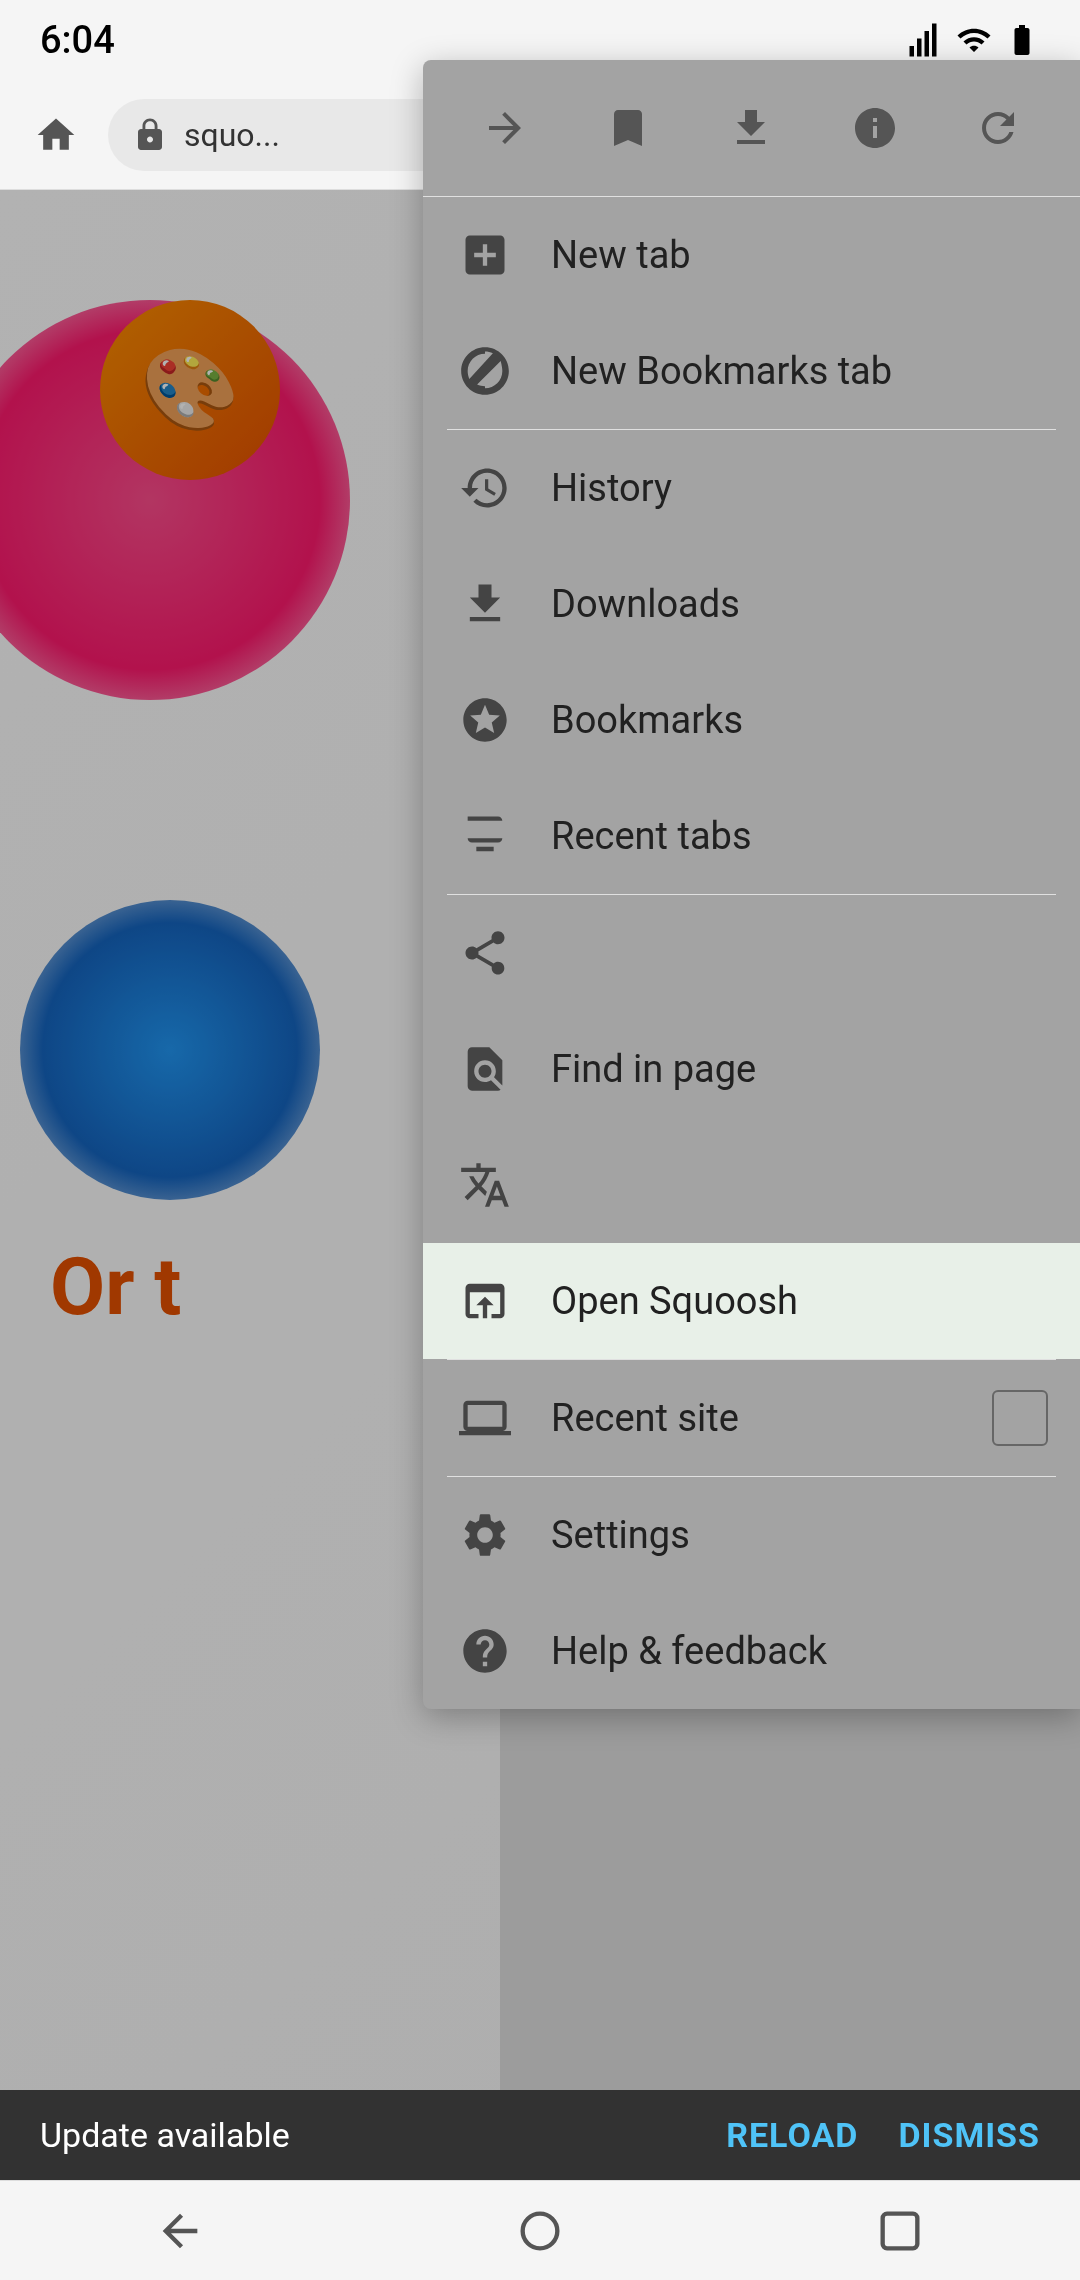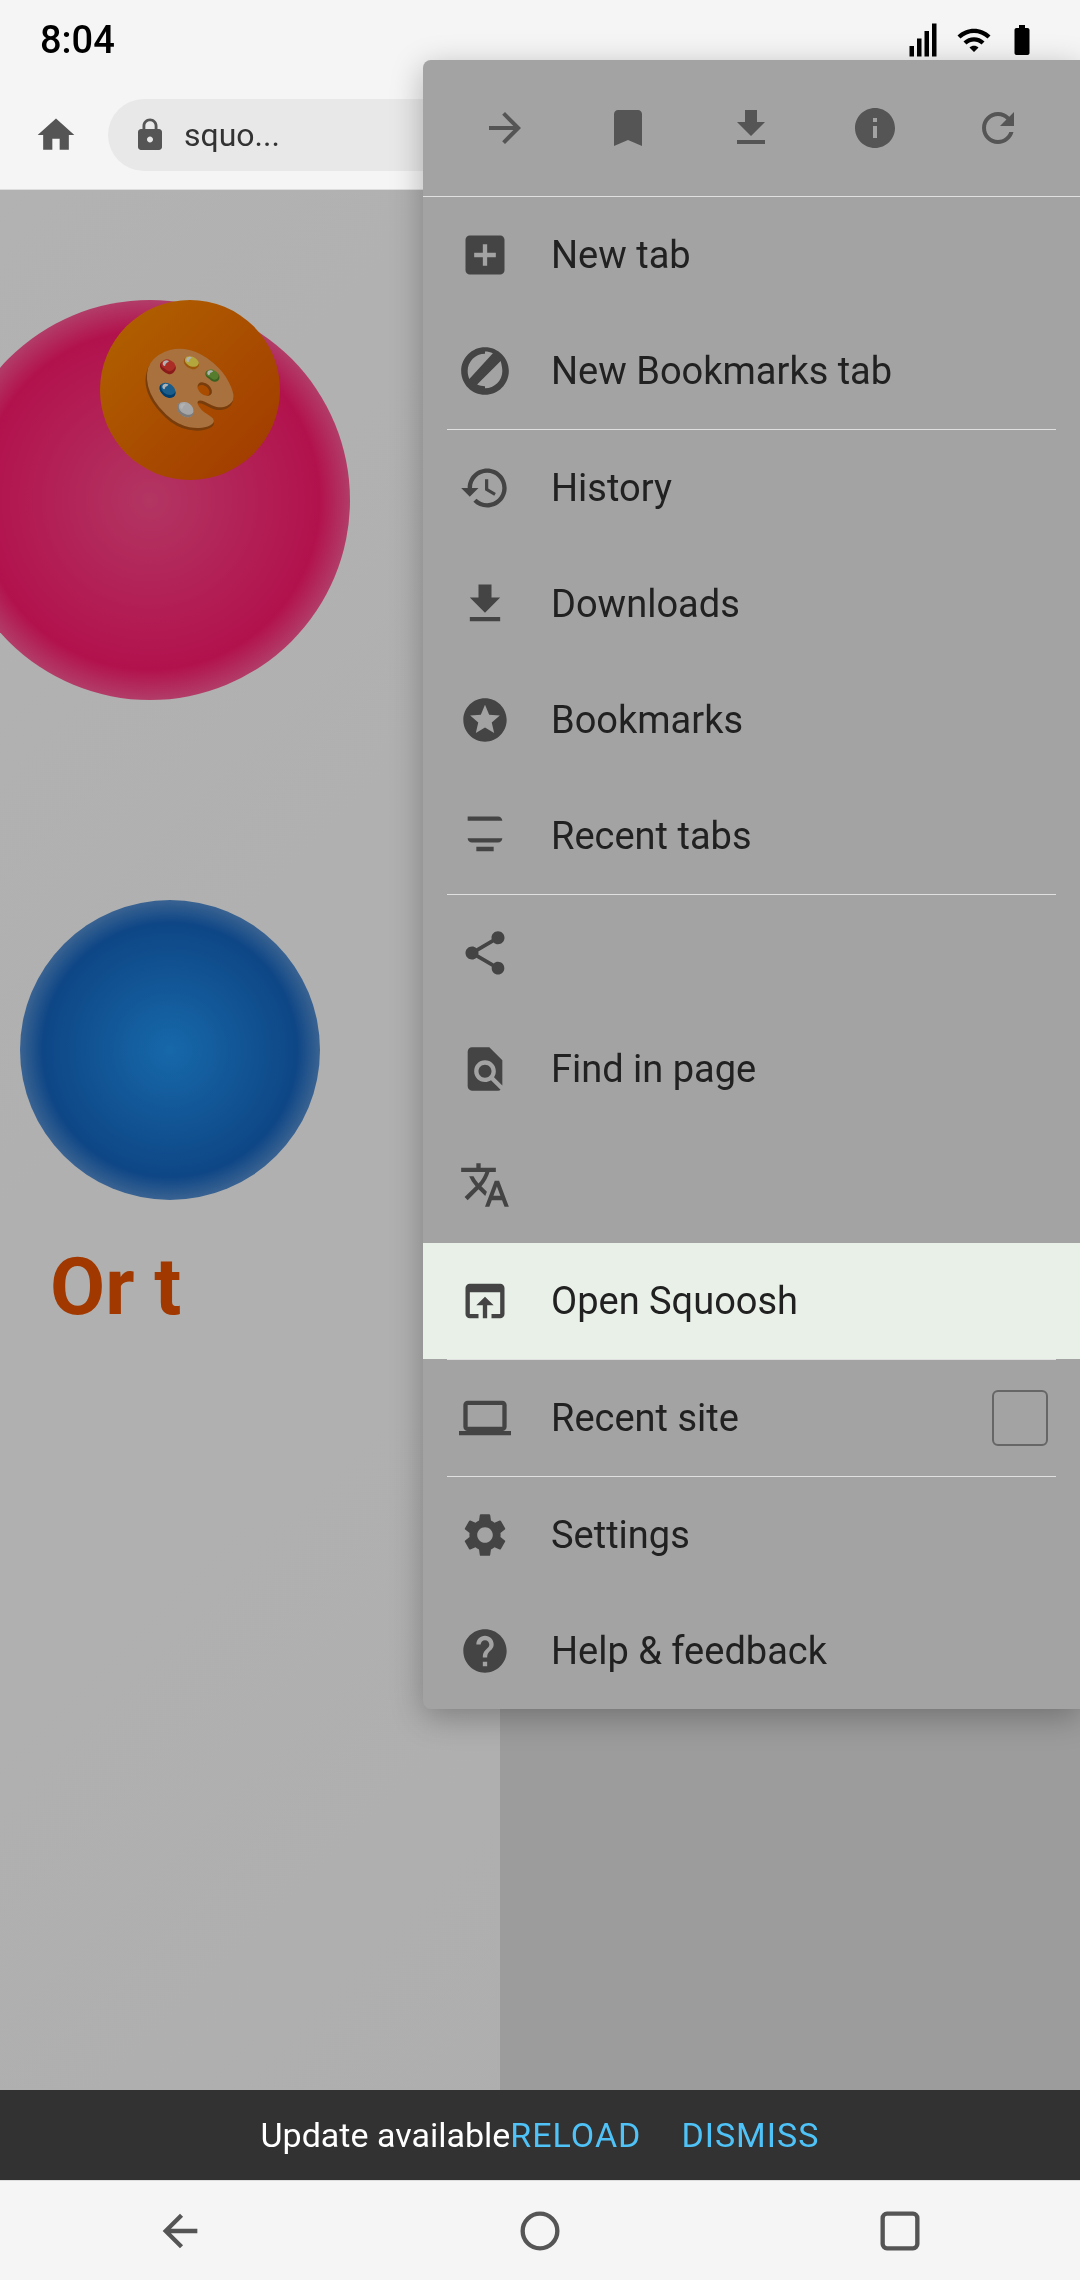--- a/index.html
+++ b/index.html
@@ -243,38 +243,38 @@
     
     .bottom-update-bar {
       position: absolute;
       bottom: 100px;
       left: 0;
       width: 100%;
       height: 90px;
       background: #323232;
       display: flex;
       align-items: center;
-      justify-content: center;
+      justify-content: space-between;
       padding: 0 40px;
       z-index: 30;
     }
 
     .update-text {
       font-size: 34px;
       color: #ffffff;
     }
 
     .update-actions {
       display: flex;
       gap: 40px;
     }
 
     .update-action-btn {
       font-size: 34px;
-      font-weight: 400;
+      font-weight: 700;
       color: #4fc3f7;
       cursor: pointer;
       letter-spacing: 1px;
     }
 
     
     .nav-bar {
       position: absolute;
       bottom: 0;
       left: 0;
@@ -317,21 +317,21 @@
       justify-content: center;
       font-size: 80px;
       z-index: 3;
       overflow: hidden;
     }
   </style>
 </head>
 <body>
 
 <div class="status-bar">
-  <span class="status-time">8:04</span>
+  <span class="status-time">6:04</span>
   <div class="status-icons">
 
     <svg width="36" height="36" viewBox="0 0 24 24" fill="#000">
       <rect x="1" y="16" width="3" height="7"></rect>
         <rect x="6" y="11" width="3" height="12"></rect>
         <rect x="11" y="6" width="3" height="17"></rect>
         <rect x="16" y="1" width="3" height="22"></rect>
     </svg>
 
     <svg width="36" height="36" viewBox="0 0 24 24" fill="#000">

